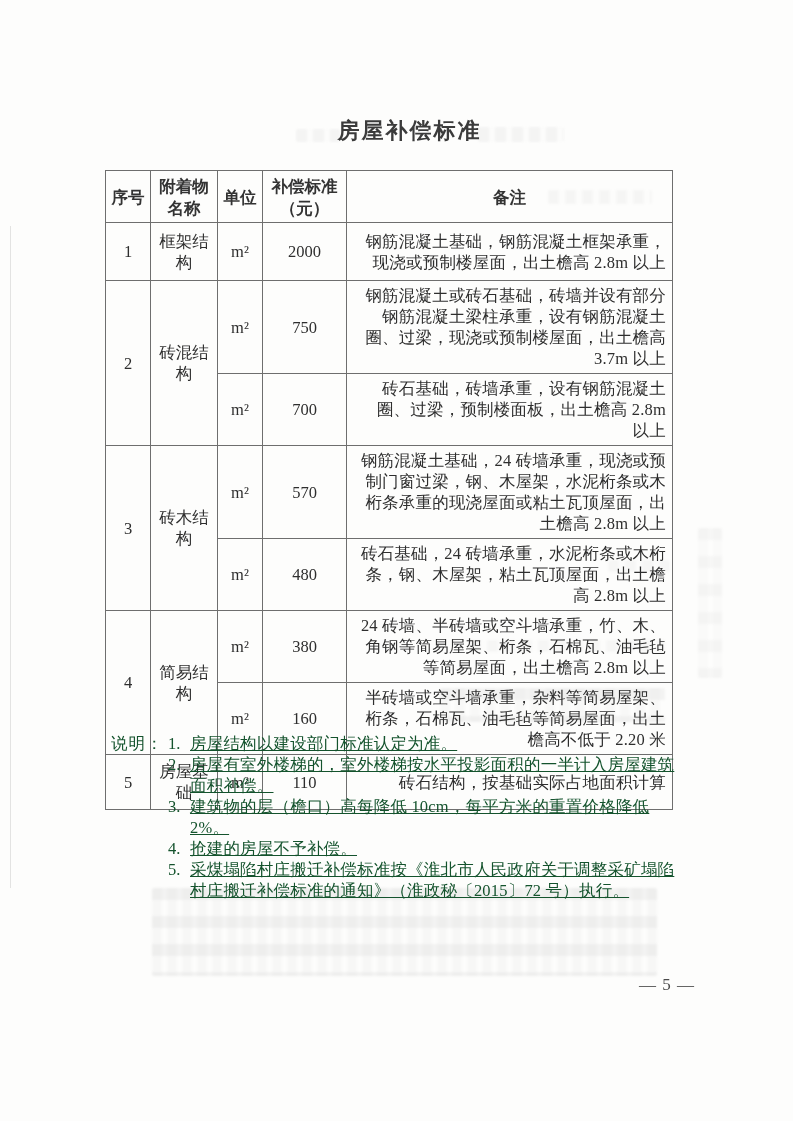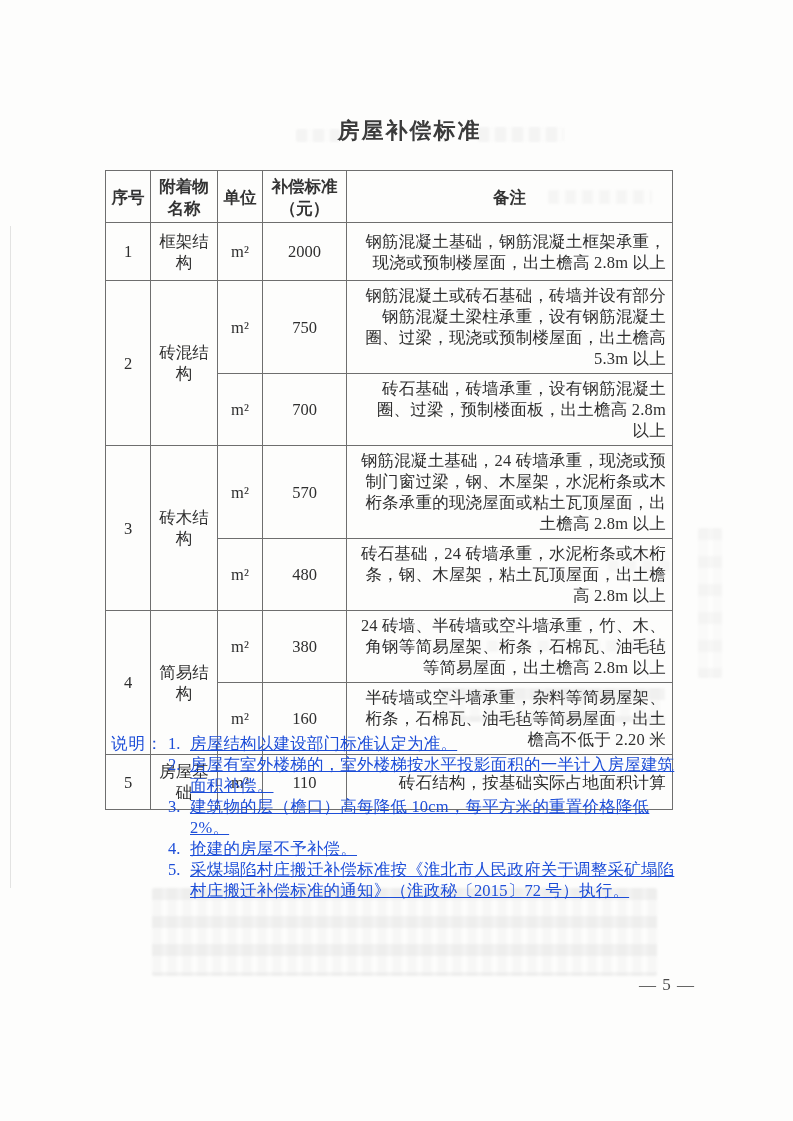--- a/index.html
+++ b/index.html
@@ -43,21 +43,21 @@
   tr.h-r2a{height:68px}
   tr.h-r2b{height:44px}
   tr.h-r3a{height:85px}
   tr.h-r3b{height:62px}
   tr.h-r4a{height:63px}
   tr.h-r4b{height:65px}
   tr.h-r5{height:55px}
   
   .notes{
     position:absolute;left:111px;top:733px;width:578px;
-    display:flex;font-size:16.5px;line-height:21px;color:#1d4ed8;
+    display:flex;font-size:16.5px;line-height:21px;color:#14532d;
   }
   .notes-label{width:57px;flex:none;letter-spacing:1px;}
   .note-items{flex:1;}
   .note-item{display:flex;}
   .note-num{width:22px;flex:none;}
   .note-text{flex:1;letter-spacing:0.2px;text-decoration:underline;}
   
   .page-number{
     position:absolute;left:612px;top:975px;width:110px;text-align:center;
     font-size:17px;color:#4a4a4a;letter-spacing:1px;
@@ -101,21 +101,21 @@
       <td class="c">m²</td>
       <td class="c">2000</td>
       <td class="remark">钢筋混凝土基础，钢筋混凝土框架承重，现浇或预制楼屋面，出土檐高 2.8m 以上</td>
     </tr>
 
     <tr class="h-r2a">
       <td class="c" rowspan="2">2</td>
       <td class="c" rowspan="2">砖混结构</td>
       <td class="c">m²</td>
       <td class="c">750</td>
-      <td class="remark">钢筋混凝土或砖石基础，砖墙并设有部分钢筋混凝土梁柱承重，设有钢筋混凝土圈、过梁，现浇或预制楼屋面，出土檐高 5.3m 以上</td>
+      <td class="remark">钢筋混凝土或砖石基础，砖墙并设有部分钢筋混凝土梁柱承重，设有钢筋混凝土圈、过梁，现浇或预制楼屋面，出土檐高 3.7m 以上</td>
     </tr>
     <tr class="h-r2b">
       <td class="c">m²</td>
       <td class="c">700</td>
       <td class="remark">砖石基础，砖墙承重，设有钢筋混凝土圈、过梁，预制楼面板，出土檐高 2.8m 以上</td>
     </tr>
 
     <tr class="h-r3a">
       <td class="c" rowspan="2">3</td>
       <td class="c" rowspan="2">砖木结构</td>

